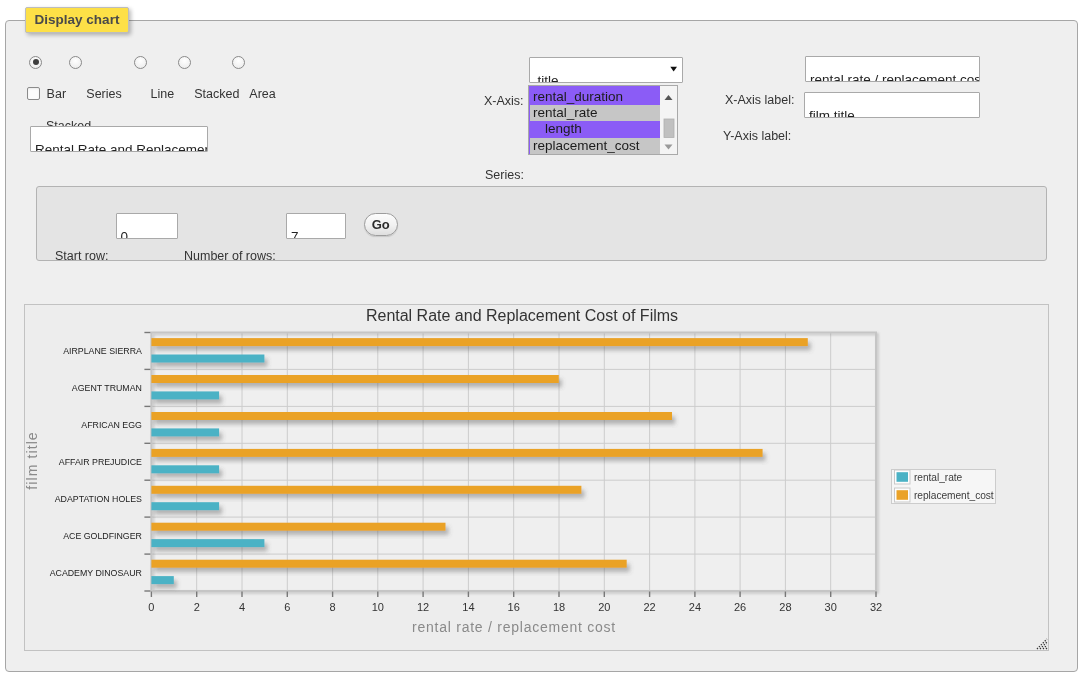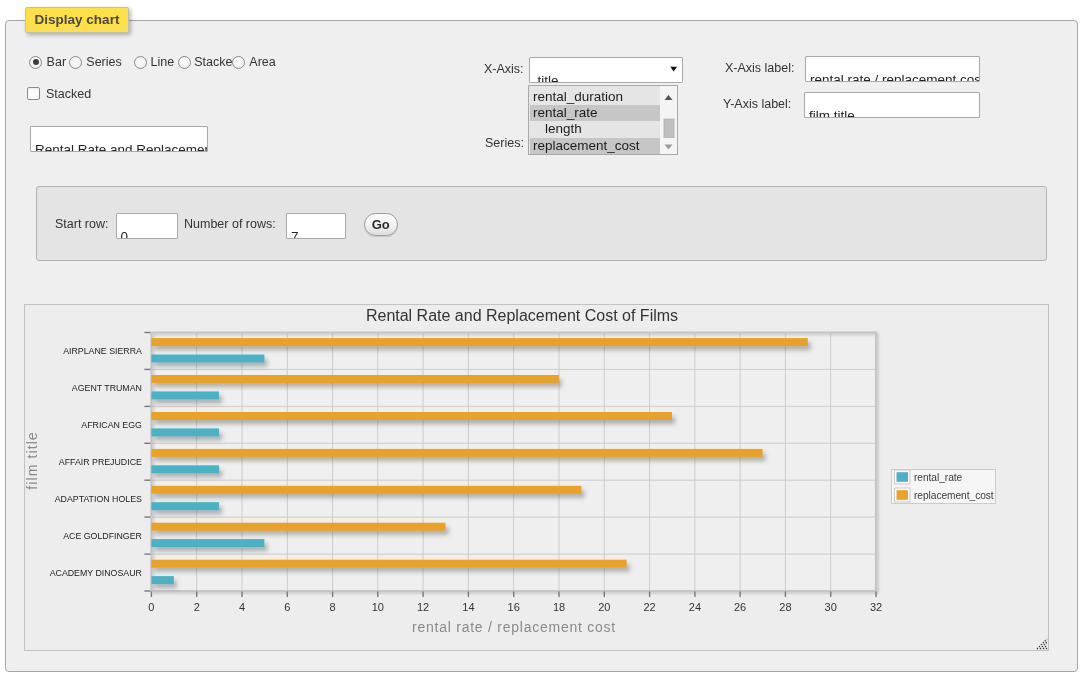--- a/index.html
+++ b/index.html
@@ -1,20 +1,20 @@
 <!DOCTYPE html>
 <html><head>
 <meta charset="utf-8">
 <style>
 * { box-sizing: border-box; margin: 0; padding: 0; }
 html,body { width: 1081px; height: 681px; background: #ffffff;
   font-family: "Liberation Sans", sans-serif; }
 #page { position: relative; width: 1081px; height: 681px; overflow: hidden; }
 .abs { position: absolute; }
-.lbl { position: absolute; font-size: 12.5px; line-height: 15px; color: #333; white-space: nowrap; }
+.lbl { position: absolute; font-size: 12.5px; line-height: 15px; color: #333; white-space: nowrap; margin-top: 32px; }
 .inp { position: absolute; background: #fff; border: 1px solid #a9a9a9;
   font-size: 13.5px; color: #222; line-height: 21px; padding: 12px 4px;
   white-space: nowrap; overflow: hidden; border-radius: 1px; }
 </style>
 </head>
 <body>
 <div id="page">
 
   <div class="abs" style="left:5px;top:20px;width:1073px;height:652px;
        border:1px solid #a6a6a6;border-radius:4px;background:#efefef;"></div>
@@ -47,21 +47,21 @@
   <svg class="abs" style="left:669.5px;top:66px;" width="8" height="6">
       <path d="M0.3 0.8 L7 0.8 L3.65 5.4 Z" fill="#101010"></path>
     </svg>
 
   <div class="lbl" style="left:725px;top:60.5px;">X-Axis label:</div>
   <div class="inp" style="left:805px;top:56px;width:175px;height:23px;">rental rate / replacement cost</div>
 
   <div class="lbl" style="left:723px;top:96.5px;">Y-Axis label:</div>
   <div class="inp" style="left:804px;top:92px;width:176px;height:22px;">film title</div>
 
-  <div class="abs" style="left:528px;top:84.5px;width:149.5px;height:70px;background:#e5e5e5;
+  <div class="abs" style="left:528px;top:84.5px;width:149.5px;height:70px;background:#8b5cf6;
        border:1px solid #a9a9a9;overflow:hidden;font-size:13.5px;color:#1c1c1c;">
     <div style="position:absolute;left:1px;top:3.5px;width:130px;">
       <div style="height:16.2px;line-height:16.2px;padding-left:3px;">rental_duration</div>
       <div style="height:16.2px;line-height:16.2px;padding-left:3px;background:#c6c6c6;">rental_rate</div>
       <div style="height:16.2px;line-height:16.2px;padding-left:15px;">length</div>
       <div style="height:16.2px;line-height:16.2px;padding-left:3px;background:#c6c6c6;">replacement_cost</div>
     </div>
 
     <div style="position:absolute;right:0;top:0;width:17px;height:100%;background:#f4f4f4;">
       <svg width="17" height="68" style="display:block">

